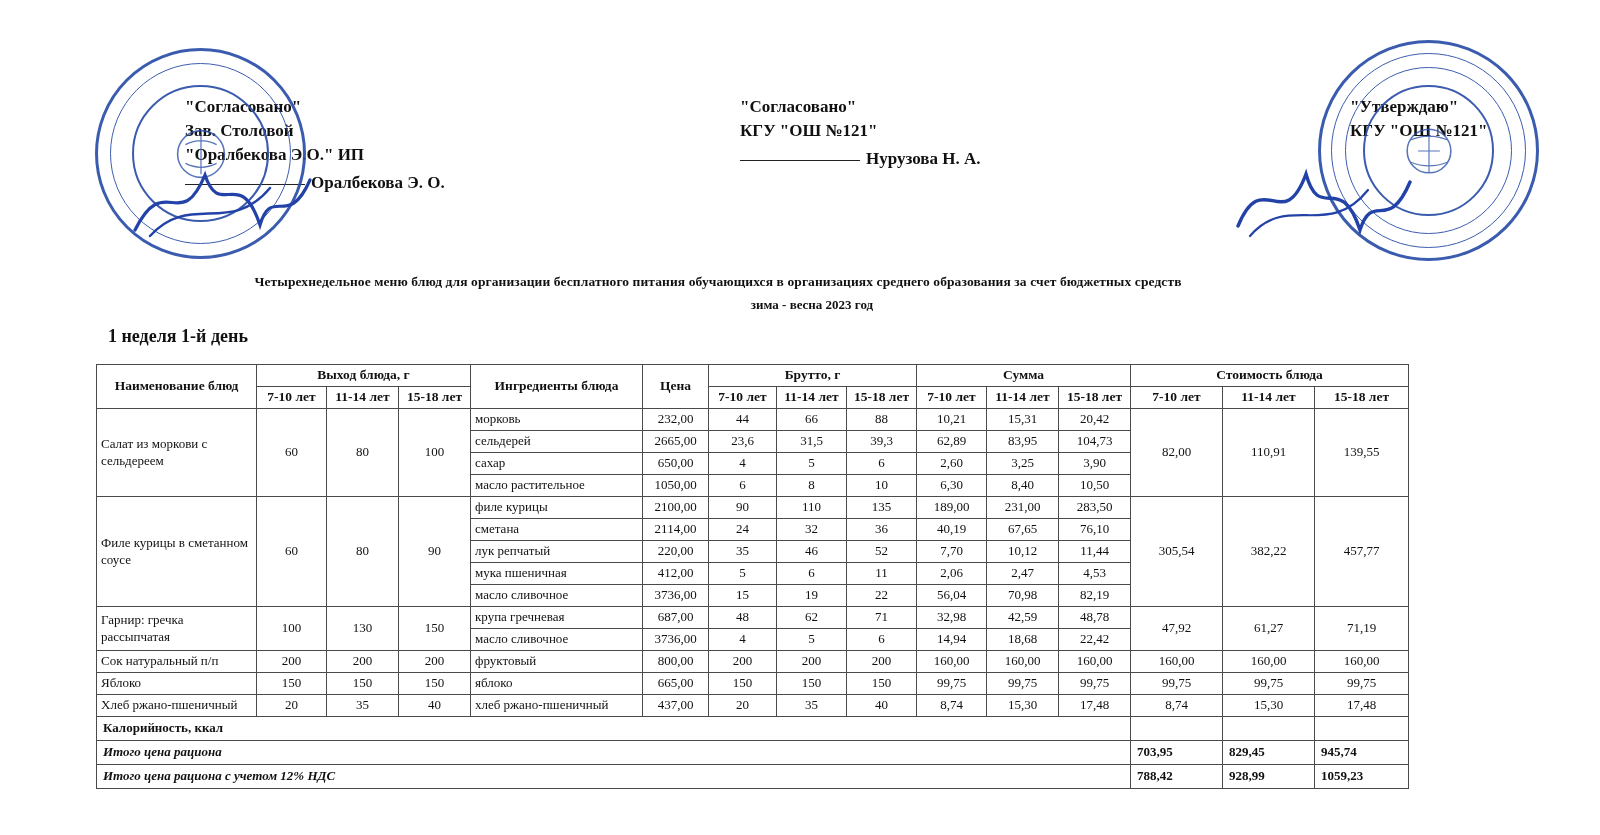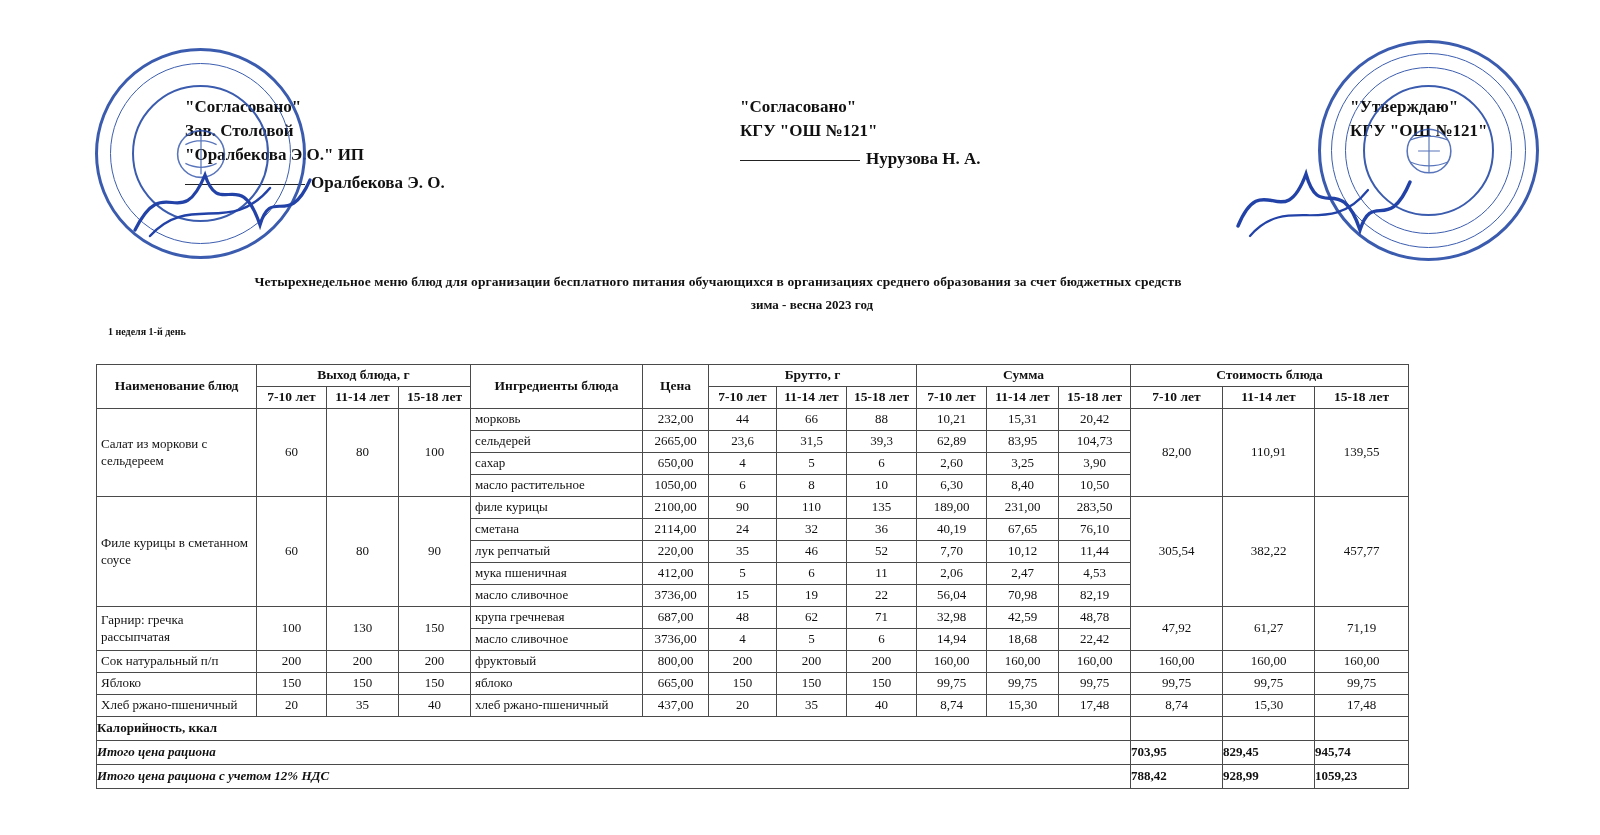--- a/index.html
+++ b/index.html
@@ -102,21 +102,21 @@
     width: 1600px;
     text-align: center;
     font-size: 13px;
     font-weight: bold;
     padding-left: 12px;
   }
   .week-day {
     position: absolute;
     top: 326px;
     left: 108px;
-    font-size: 10px;
+    font-size: 18px;
     font-weight: bold;
   }
 
   
   .table-wrap {
     position: absolute;
     top: 364px;
     left: 96px;
     width: 1412px;
   }
@@ -148,21 +148,21 @@
     font-size: 13px;
   }
   td.ingr {
     text-align: left;
     padding-left: 6px;
   }
   tr.footer-row td {
     font-style: italic;
     font-weight: bold;
     text-align: left;
-    padding-left: 0;
+    padding-left: 6px;
     height: 24px;
   }
   tr.footer-row td.kal {
     font-style: normal;
   }
   tr.footer-row td.num {
     font-style: normal;
     font-weight: bold;
     text-align: left;
     padding-right: 8px;

